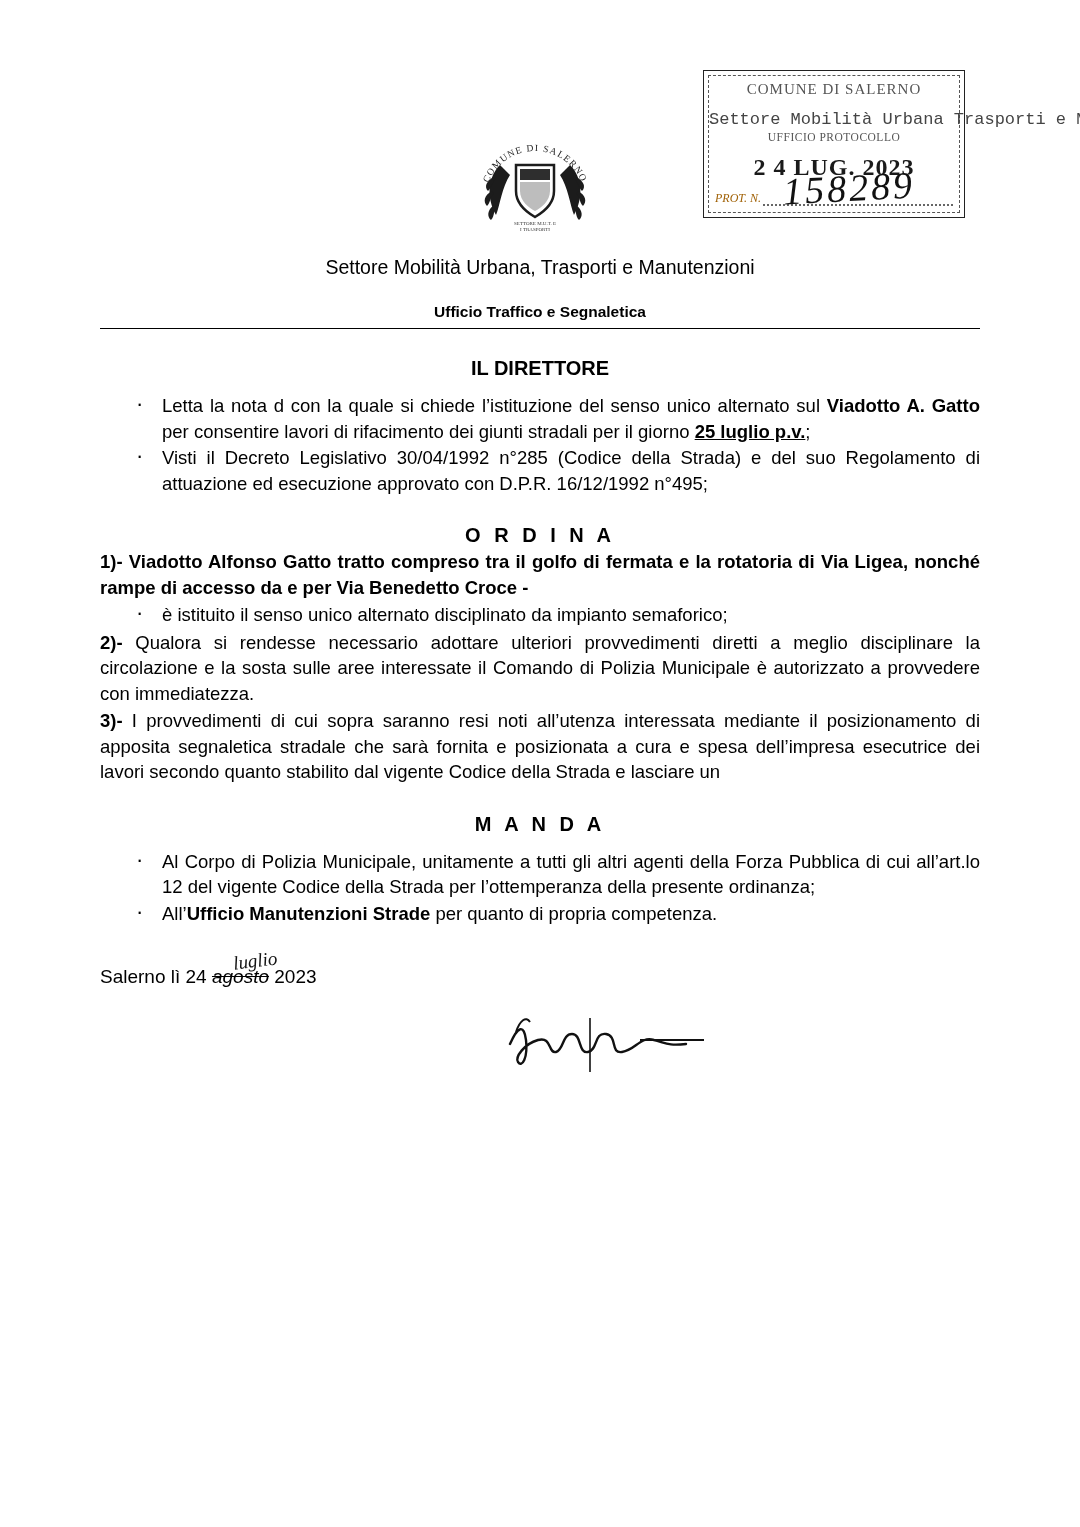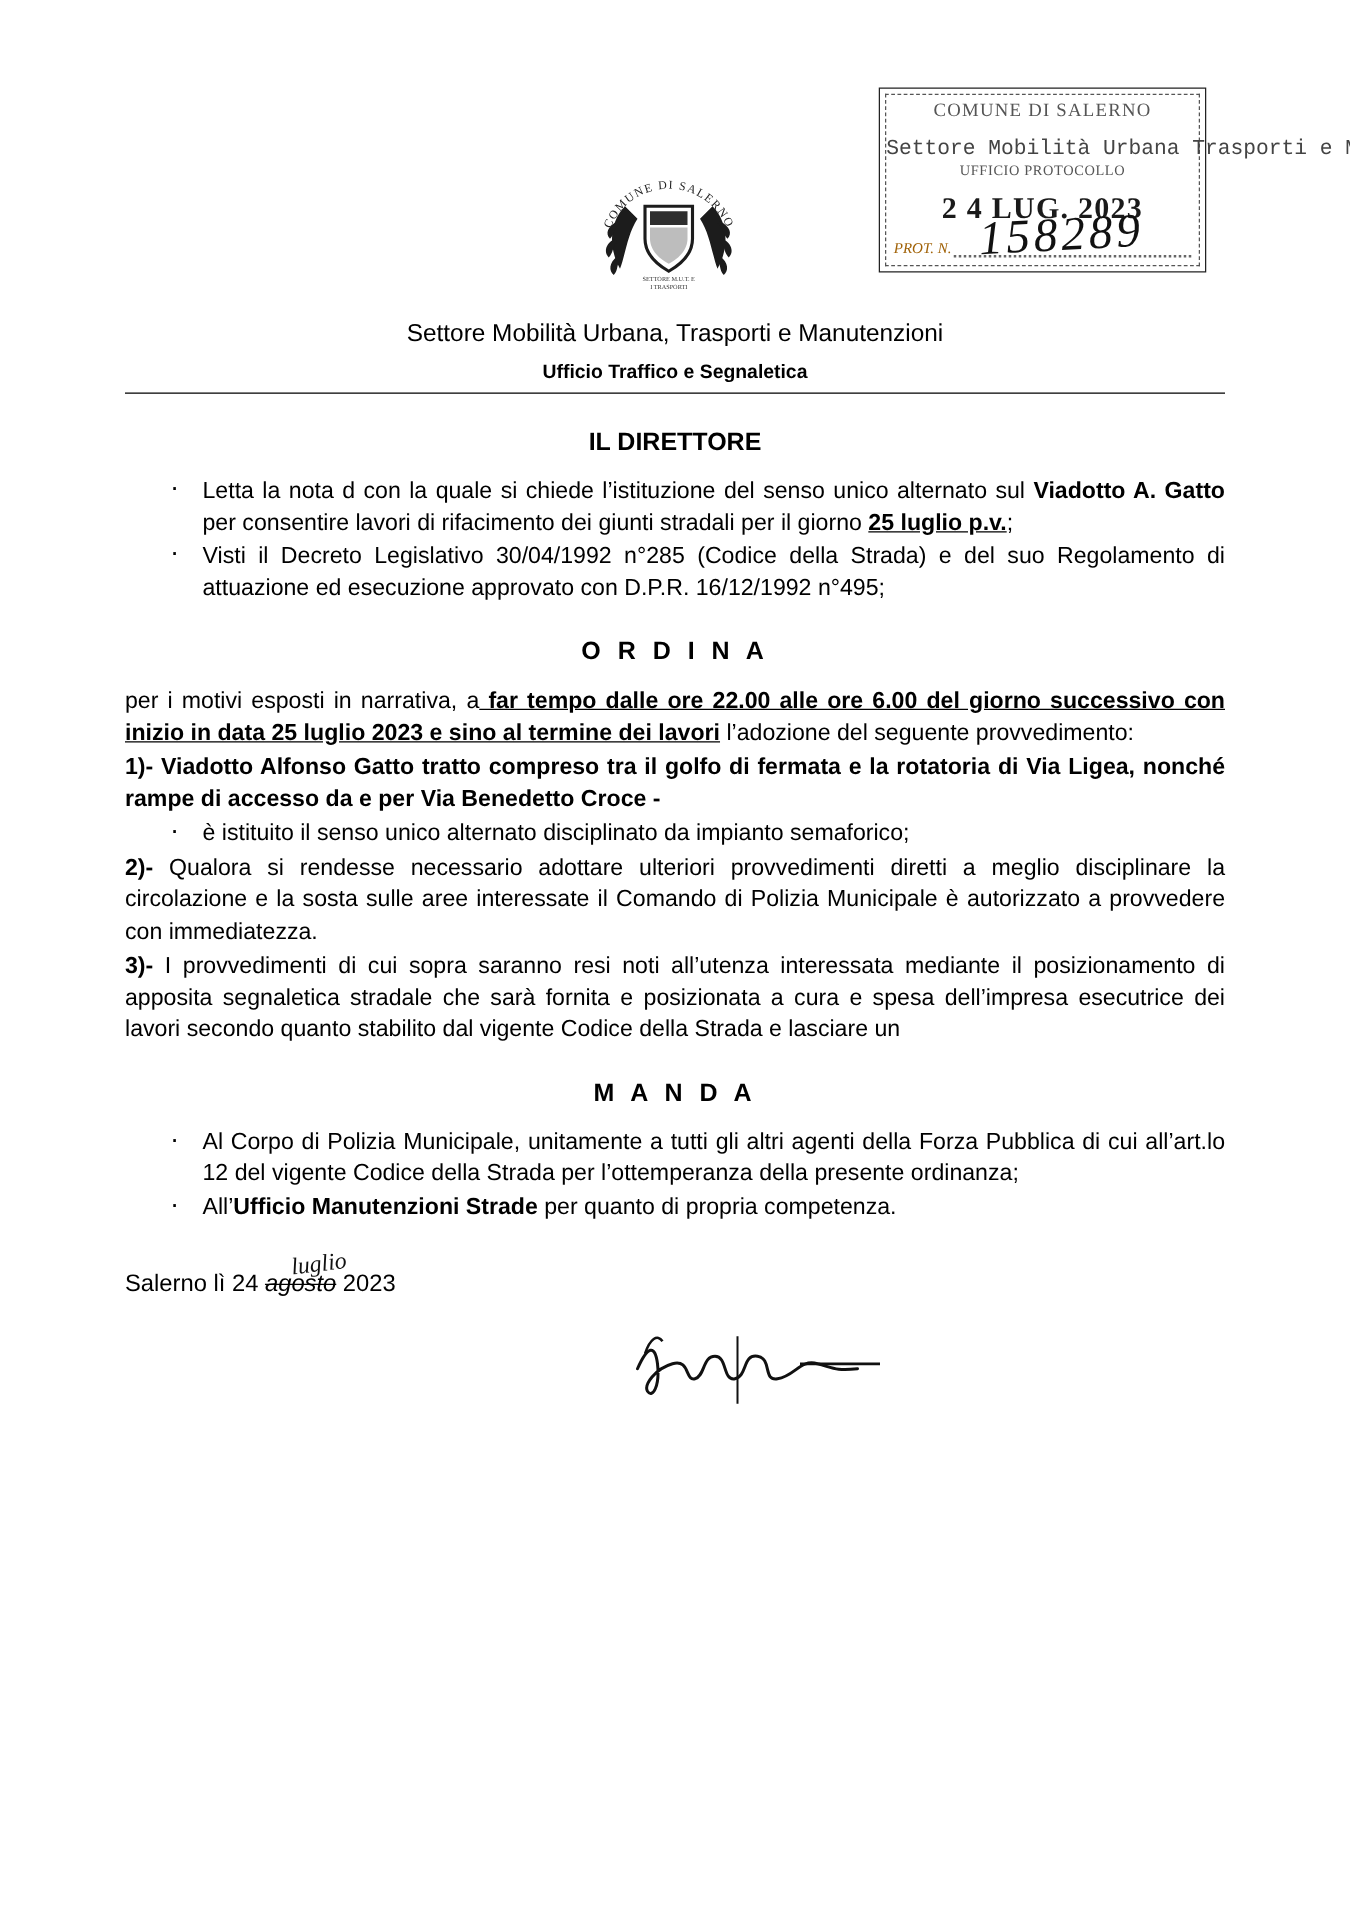--- a/index.html
+++ b/index.html
@@ -122,21 +122,21 @@
   
   .sector-title {
     text-align: center;
     font-size: 19.5px;
     margin-top: 6px;
   }
   .office-title {
     text-align: center;
     font-size: 15.5px;
     font-weight: bold;
-    margin-top: 10px;
+    margin-top: 24px;
   }
   .rule {
     border: 0;
     border-top: 1.5px solid #000;
     margin: 7px 100px 0 100px;
   }
 
   .body-area {
     padding: 0 100px 0 100px;
   }
@@ -303,21 +303,20 @@
 
     <div class="center-head">IL DIRETTORE</div>
 
     <ul class="bullets">
       <li><span>Letta la nota d con la quale si chiede l’istituzione del senso unico alternato sul </span><span class="b">Viadotto A. Gatto</span><span> per consentire lavori  di rifacimento dei giunti stradali   per il giorno </span><span class="bu">25 luglio p.v.</span><span>;</span></li>
       <li>Visti il Decreto Legislativo 30/04/1992 n°285 (Codice della Strada) e del suo Regolamento di attuazione ed esecuzione approvato con D.P.R. 16/12/1992 n°495;</li>
     </ul>
 
     <div class="center-head spaced">O R D I N A</div>
 
-    <p class="para"><span>per i motivi esposti in narrativa, a</span><span class="bu"> far tempo dalle ore 22.00  alle ore 6.00 del giorno successivo con inizio in data 25 luglio 2023 e sino al termine dei lavori</span><span> l’adozione del seguente provvedimento:</span></p>
 
     <p class="para tight b">1)- Viadotto Alfonso Gatto tratto compreso tra il golfo di fermata e la rotatoria di Via Ligea, nonché rampe di accesso da e per Via Benedetto Croce  -</p>
 
     <div class="inner-bullet">è istituito il  senso unico alternato disciplinato da impianto semaforico;</div>
 
     <p class="para tight"><span class="b">2)-</span><span> Qualora si rendesse necessario adottare ulteriori provvedimenti diretti a meglio disciplinare la circolazione e la sosta sulle aree interessate il Comando di Polizia Municipale è autorizzato a provvedere con immediatezza.</span></p>
 
     <p class="para tight"><span class="b">3)-</span><span>  I provvedimenti di cui sopra saranno resi noti all’utenza interessata mediante il posizionamento di apposita segnaletica stradale che sarà fornita e posizionata a cura e spesa dell’impresa esecutrice dei lavori secondo quanto stabilito dal vigente Codice della Strada e lasciare un</span></p>
 
     <div class="center-head spaced">M A N D A</div>

